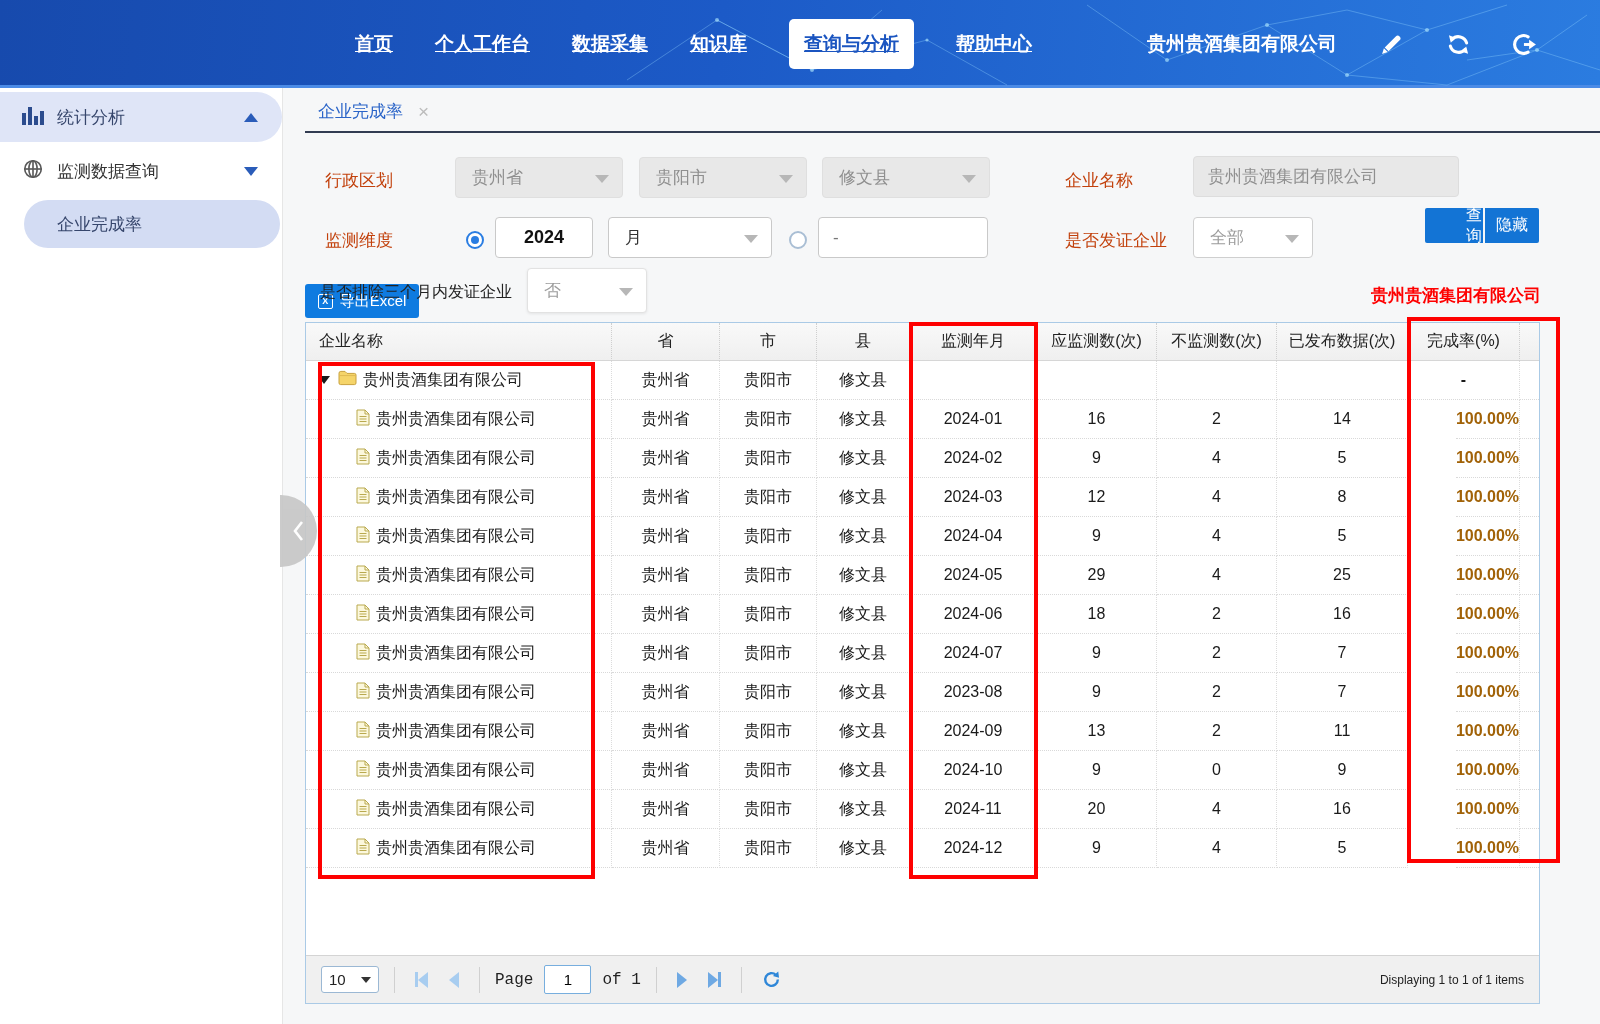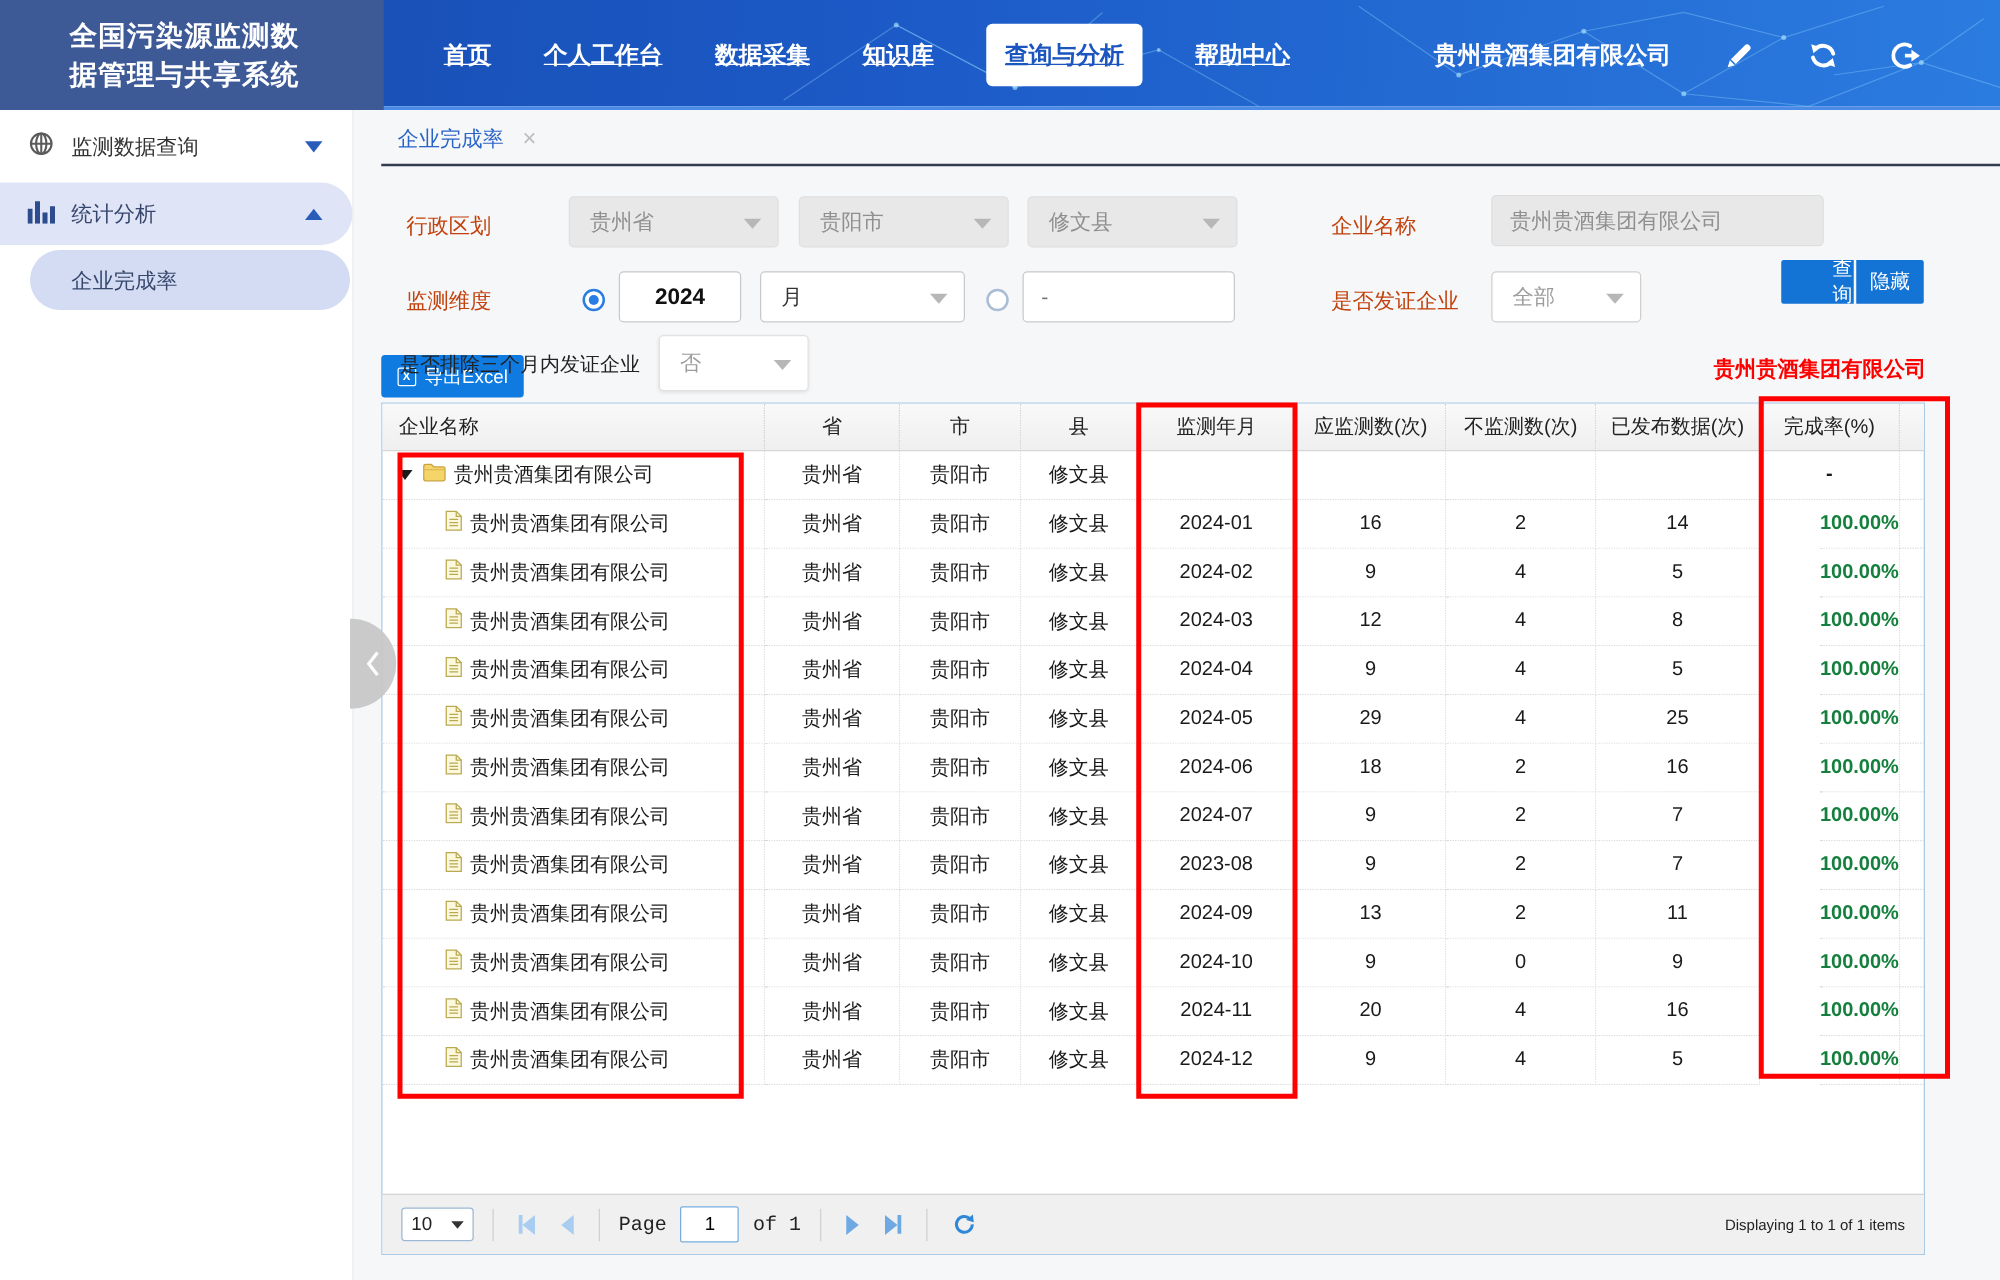--- a/index.html
+++ b/index.html
@@ -82,21 +82,21 @@
     font-size:16px; color:#222; cursor:pointer; }
   .th.first { justify-content:flex-start; padding-left:13px; }
   .th:last-child { border-right:none; }
   .td { height:39px; border-right:1px dotted #dcdcdc; border-bottom:1px dotted #d9d9d9;
     display:flex; align-items:center; justify-content:center; font-size:16px; color:#1a1a1a; }
   .td:last-child { border-right:none; }
   .name-cell { justify-content:flex-start; padding-left:12px; gap:6px; cursor:pointer; }
   .name-cell.child { padding-left:50px; }
   .expander { width:0; height:0; border-left:6px solid transparent; border-right:6px solid transparent;
     border-top:8px solid #1a1a1a; margin-right:2px; cursor:pointer; }
-  .rate-link { color:#15803d; font-weight:700; cursor:pointer;margin-left:48px; }
+  .rate-link { color:#a16207; font-weight:700; cursor:pointer;margin-left:48px; }
   .rate-dash { font-weight:700; }
 
   
   .pager { position:absolute; left:0; right:0; bottom:0; height:48px; background:#f0f0f0;
     border-top:1px solid #d4d4d4; display:flex; align-items:center; padding:0 15px; gap:11px; }
   .psel { width:58px; height:27px; background:#fff; border:1px solid #9bb8d4; border-radius:3px;
     display:flex; align-items:center; justify-content:space-between; padding:0 7px; font-size:15px; cursor:pointer; }
   .psel-arrow { width:0; height:0; border-left:5px solid transparent; border-right:5px solid transparent;
     border-top:6px solid #333; }
   .psep { width:1px; height:26px; background:#d0d0d0; margin:0 4px; }
@@ -136,23 +136,20 @@
           <circle cx="505" cy="70" r="2"></circle>
           <circle cx="620" cy="40" r="1.6"></circle>
         <circle cx="860" cy="60" r="2"></circle>
           <circle cx="960" cy="25" r="2"></circle>
           <circle cx="1040" cy="75" r="2"></circle>
         <circle cx="1120" cy="30" r="2"></circle>
           <circle cx="1230" cy="50" r="2"></circle>
       </g>
     </svg>
 
-    <div class="brand">
-      <div class="brand-text">全国污染源监测数据管理与共享系统</div>
-    </div>
 
     <nav class="nav">
       <span class="nav-item">首页</span>
       <span class="nav-item">个人工作台</span>
       <span class="nav-item">数据采集</span>
       <span class="nav-item">知识库</span>
       <span class="nav-item active">查询与分析</span>
       <span class="nav-item">帮助中心</span>
     </nav>
 
@@ -175,44 +172,44 @@
         <svg width="25" height="25" viewBox="0 0 24 24">
           <path d="M14.5 4.6a8.6 8.6 0 1 0 0 14.8" fill="none" stroke="#fff" stroke-width="3" stroke-linecap="round"></path>
           <rect x="10.5" y="10.6" width="6" height="2.8" fill="#fff"></rect>
           <polygon points="15.5,7.5 22,12 15.5,16.5" fill="#fff"></polygon>
         </svg>
       </span>
     </div>
   </header>
 
   <aside class="sidebar">
+    <div class="side-item hl">
+      <span>
+        <svg width="22" height="20" viewBox="0 0 22 20">
+          <rect x="0" y="8" width="4" height="12" fill="#2c4c8e"></rect>
+          <rect x="6" y="2" width="4" height="18" fill="#2c4c8e"></rect>
+          <rect x="12" y="11" width="4" height="9" fill="#2c4c8e"></rect>
+          <rect x="18" y="6" width="4" height="14" fill="#2c4c8e"></rect>
+        </svg>
+      </span>
+      <span class="lbl">统计分析</span>
+      <span class="caret up"></span>
+    </div>
+
     <div class="side-item">
       <span>
         <svg width="22" height="22" viewBox="0 0 24 24" fill="none" stroke="#5a5a5a" stroke-width="1.8">
           <circle cx="12" cy="12" r="9"></circle>
             <ellipse cx="12" cy="12" rx="4.5" ry="9"></ellipse>
           <line x1="3" y1="12" x2="21" y2="12"></line>
             <line x1="12" y1="3" x2="12" y2="21"></line>
         </svg>
       </span>
       <span class="lbl">监测数据查询</span>
       <span class="caret down"></span>
-    </div>
-
-    <div class="side-item hl">
-      <span>
-        <svg width="22" height="20" viewBox="0 0 22 20">
-          <rect x="0" y="8" width="4" height="12" fill="#2c4c8e"></rect>
-          <rect x="6" y="2" width="4" height="18" fill="#2c4c8e"></rect>
-          <rect x="12" y="11" width="4" height="9" fill="#2c4c8e"></rect>
-          <rect x="18" y="6" width="4" height="14" fill="#2c4c8e"></rect>
-        </svg>
-      </span>
-      <span class="lbl">统计分析</span>
-      <span class="caret up"></span>
     </div>
 
     <div class="side-sub">企业完成率</div>
   </aside>
 
   <main class="main">
 
     <div class="collapse-handle">
       <svg width="13" height="22" viewBox="0 0 13 22">
         <polyline points="10,2 3,11 10,20" stroke="#fff" stroke-width="2.6" fill="none"></polyline>

